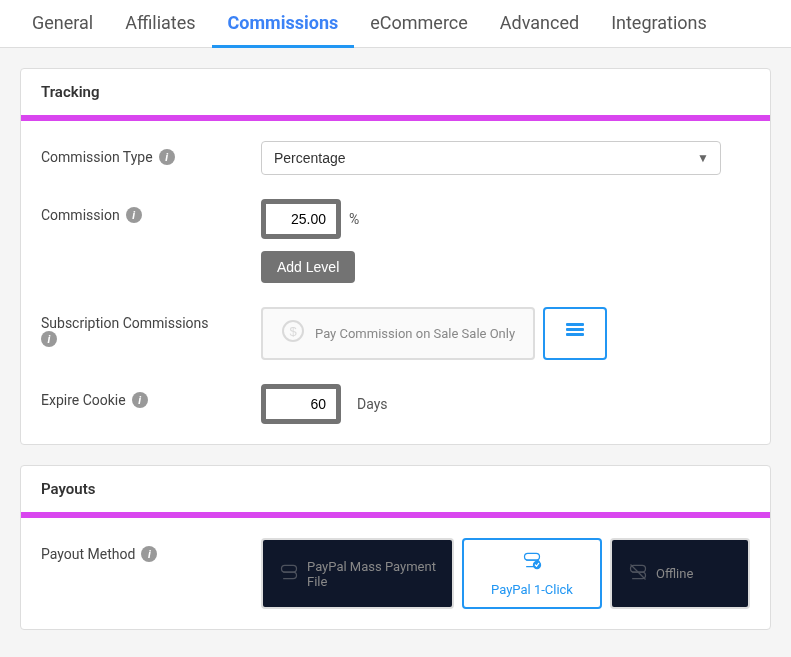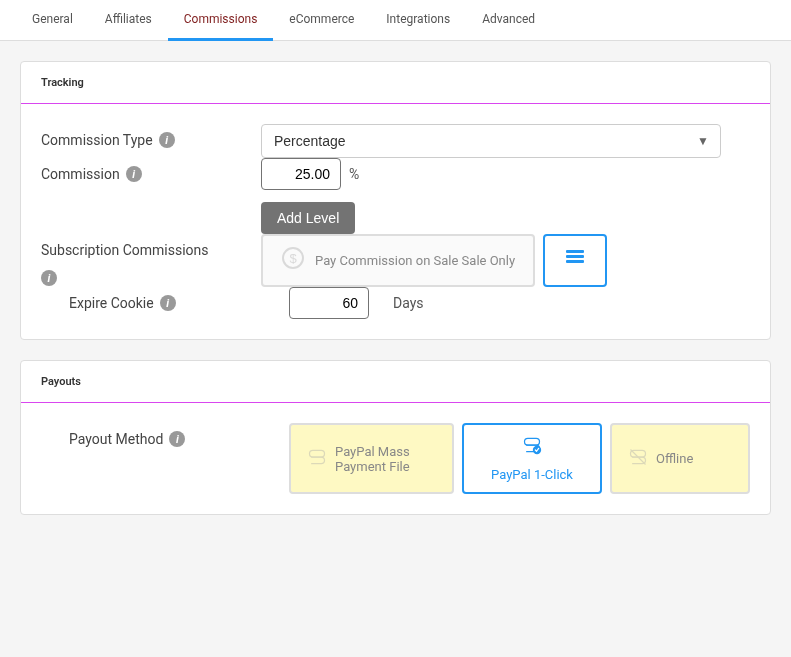--- a/index.html
+++ b/index.html
@@ -15,63 +15,63 @@
       background: #fff;
       border-bottom: 1px solid #ddd;
       display: flex;
       align-items: center;
       padding: 0 16px;
     }
     .tab-item {
       padding: 12px 16px;
       cursor: pointer;
       color: #555;
-      font-size: 12px;
+      font-size: 18px;
       border-bottom: 3px solid transparent;
       margin-bottom: -1px;
     }
     .tab-item.active {
-      color: #7f1d1d;
+      color: #3b82f6;
       border-bottom-color: #2196f3;
-      font-weight: 400;
+      font-weight: 700;
     }
 
     
     .content {
       padding: 20px;
       max-width: 791px;
     }
 
     
     .card {
       background: #fff;
       border: 1px solid #ddd;
       border-radius: 4px;
       margin-bottom: 20px;
       overflow: hidden;
     }
     .card-header {
       padding: 14px 20px;
-      border-bottom: 1px solid #d946ef;
+      border-bottom: 6px solid #d946ef;
       font-weight: 600;
-      font-size: 11px;
+      font-size: 15px;
       color: #333;
     }
     .card-body {
       padding: 20px;
     }
 
     
     .form-row {
       display: flex;
       align-items: flex-start;
+      margin-bottom: 24px;
     }
     .form-row:last-child {
       margin-bottom: 0;
-      margin-left: 28px;
     }
     .form-label {
       width: 220px;
       min-width: 220px;
       padding-top: 8px;
       font-size: 14px;
       color: #444;
       display: flex;
       align-items: center;
       gap: 6px;
@@ -128,21 +128,21 @@
     
     .commission-input-row {
       display: flex;
       align-items: center;
       gap: 8px;
       margin-bottom: 12px;
     }
     .number-input {
       width: 80px;
       padding: 7px 10px;
-      border: 1px solid #737373;
+      border: 5px solid #737373;
       border-radius: 4px;
       font-size: 14px;
       text-align: right;
       outline: none;
     }
     .unit-label {
       font-size: 14px;
       color: #555;
     }
 
@@ -186,39 +186,39 @@
       opacity: 0.4;
     }
     .sub-option.active .sub-option-icon {
       opacity: 1;
     }
 
     
     .expire-row {
       display: flex;
       align-items: center;
-      gap: 24px;
+      gap: 16px;
     }
 
     
     .payout-options {
       display: flex;
       gap: 8px;
     }
     .payout-option {
       display: flex;
       align-items: center;
       gap: 8px;
       padding: 10px 16px;
       border: 2px solid #ddd;
       border-radius: 4px;
       cursor: pointer;
       font-size: 13px;
       color: #888;
-      background: #fef9c3;
+      background: #0f172a;
       min-width: 140px;
     }
     .payout-option.active {
       border-color: #2196f3;
       color: #2196f3;
       background: #fff;
       flex-direction: column;
     }
     .payout-option-icon {
       font-size: 18px;
@@ -229,22 +229,22 @@
     }
   </style>
 </head>
 <body>
 
 <div class="tabs-bar">
   <div class="tab-item">General</div>
   <div class="tab-item">Affiliates</div>
   <div class="tab-item active">Commissions</div>
   <div class="tab-item">eCommerce</div>
+  <div class="tab-item">Advanced</div>
   <div class="tab-item">Integrations</div>
-  <div class="tab-item">Advanced</div>
 </div>
 
 <div class="content">
 
   <div class="card">
     <div class="card-header">Tracking</div>
     <div class="card-body">
 
       <div class="form-row">
         <div class="form-label">
@@ -270,21 +270,21 @@
         <div class="form-control-area">
           <div class="commission-input-row">
             <input class="number-input" type="text" value="25.00" style="">
             <span class="unit-label">%</span>
           </div>
           <button class="btn-primary">Add Level</button>
         </div>
       </div>
 
       <div class="form-row">
-        <div class="form-label" style="flex-direction:column; align-items:flex-start; gap:12px;">
+        <div class="form-label" style="flex-direction:column; align-items:flex-start; gap:0;">
           <span>Subscription Commissions</span>
           <span class="info-icon">i</span>
         </div>
         <div class="form-control-area">
           <div class="sub-options">
 
             <div class="sub-option">
               <span class="sub-option-icon">
                 <svg width="24" height="24" viewBox="0 0 24 24" fill="none" xmlns="http://www.w3.org/2000/svg">
                   <circle cx="12" cy="12" r="10" stroke="#aaa" stroke-width="2"></circle>

